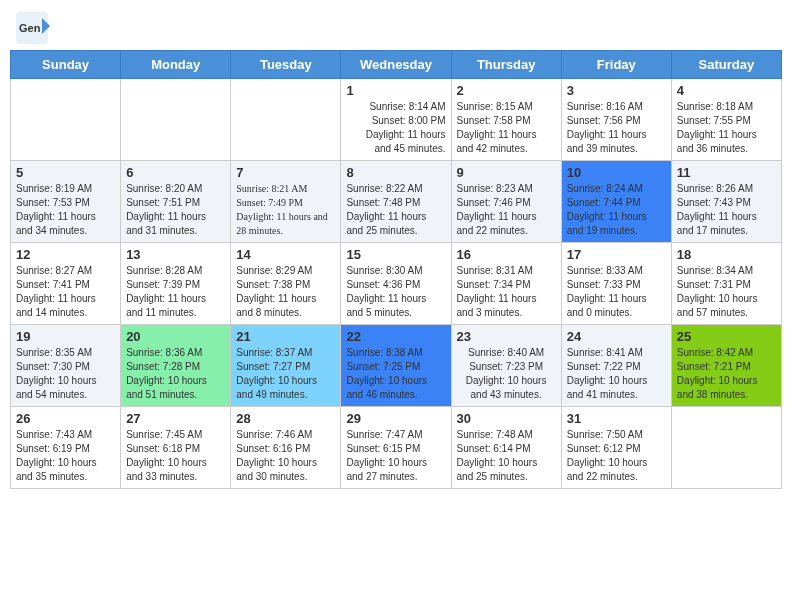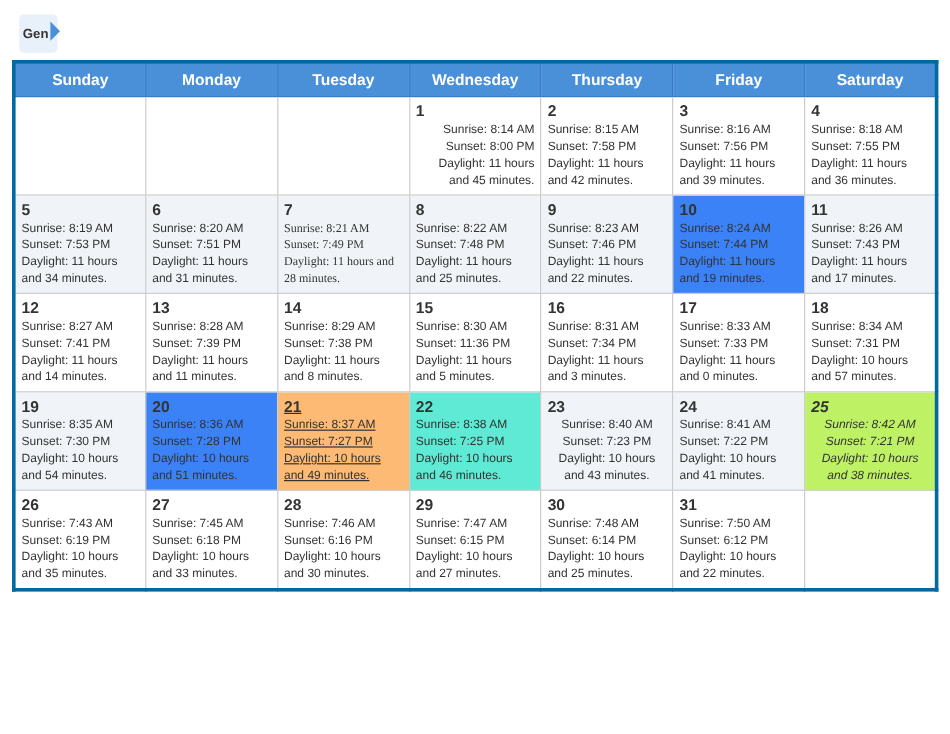--- a/index.html
+++ b/index.html
@@ -30,21 +30,21 @@
       font-weight: bold;
       color: #333;
     }
     .subtitle {
       font-size: 14px;
       color: #555;
     }
     .calendar {
       width: 100%;
       border-collapse: collapse;
-      border: 3px solid #0369a1;
+      border: 1px solid #0369a1;
     }
     .calendar th {
       background: #4a90d9;
       color: #fff;
       text-align: center;
       padding: 6px 2px;
       font-size: 13px;
       font-weight: bold;
       border: 1px solid #3a7bc8;
     }
@@ -209,21 +209,21 @@
         </td>
         <td>
           <span class="day-number">14</span>
           <div class="cell-text" style="white-space: pre-line;">Sunrise: 8:29 AM
 Sunset: 7:38 PM
 Daylight: 11 hours and 8 minutes.</div>
         </td>
         <td>
           <span class="day-number">15</span>
           <div class="cell-text" style="white-space: pre-line;">Sunrise: 8:30 AM
-Sunset: 11:36 PM
+Sunset: 4:36 PM
 Daylight: 11 hours and 5 minutes.</div>
         </td>
         <td>
           <span class="day-number">16</span>
           <div class="cell-text" style="white-space: pre-line;">Sunrise: 8:31 AM
 Sunset: 7:34 PM
 Daylight: 11 hours and 3 minutes.</div>
         </td>
         <td>
           <span class="day-number">17</span>
@@ -238,53 +238,53 @@
 Daylight: 10 hours and 57 minutes.</div>
         </td>
       </tr>
       <tr>
         <td style="background: rgb(240, 244, 248);">
           <span class="day-number">19</span>
           <div class="cell-text" style="white-space: pre-line;">Sunrise: 8:35 AM
 Sunset: 7:30 PM
 Daylight: 10 hours and 54 minutes.</div>
         </td>
-        <td style="background: #3b82f6;">
+        <td style="background: #86efac;">
           <span class="day-number">20</span>
           <div class="cell-text" style="white-space: pre-line;">Sunrise: 8:36 AM
 Sunset: 7:28 PM
 Daylight: 10 hours and 51 minutes.</div>
         </td>
-        <td style="background: #fdba74; text-decoration: underline;">
+        <td style="background: #7dd3fc;">
           <span class="day-number">21</span>
           <div class="cell-text" style="white-space: pre-line;">Sunrise: 8:37 AM
 Sunset: 7:27 PM
 Daylight: 10 hours and 49 minutes.</div>
         </td>
-        <td style="background: #5eead4;">
+        <td style="background: #3b82f6;">
           <span class="day-number">22</span>
           <div class="cell-text" style="white-space: pre-line;">Sunrise: 8:38 AM
 Sunset: 7:25 PM
 Daylight: 10 hours and 46 minutes.</div>
         </td>
         <td style="background: rgb(240, 244, 248);">
           <span class="day-number">23</span>
           <div class="cell-text" style="white-space: pre-line; text-align: center;">Sunrise: 8:40 AM
 Sunset: 7:23 PM
 Daylight: 10 hours and 43 minutes.</div>
         </td>
         <td style="background: rgb(240, 244, 248);">
           <span class="day-number">24</span>
           <div class="cell-text" style="white-space: pre-line;">Sunrise: 8:41 AM
 Sunset: 7:22 PM
 Daylight: 10 hours and 41 minutes.</div>
         </td>
-        <td style="background: #bef264; font-style: italic;">
+        <td style="background: #84cc16;">
           <span class="day-number">25</span>
-          <div class="cell-text" style="white-space: pre-line; text-align: center;">Sunrise: 8:42 AM
+          <div class="cell-text" style="white-space: pre-line;">Sunrise: 8:42 AM
 Sunset: 7:21 PM
 Daylight: 10 hours and 38 minutes.</div>
         </td>
       </tr>
       <tr>
         <td>
           <span class="day-number">26</span>
           <div class="cell-text" style="white-space: pre-line;">Sunrise: 7:43 AM
 Sunset: 6:19 PM
 Daylight: 10 hours and 35 minutes.</div>

